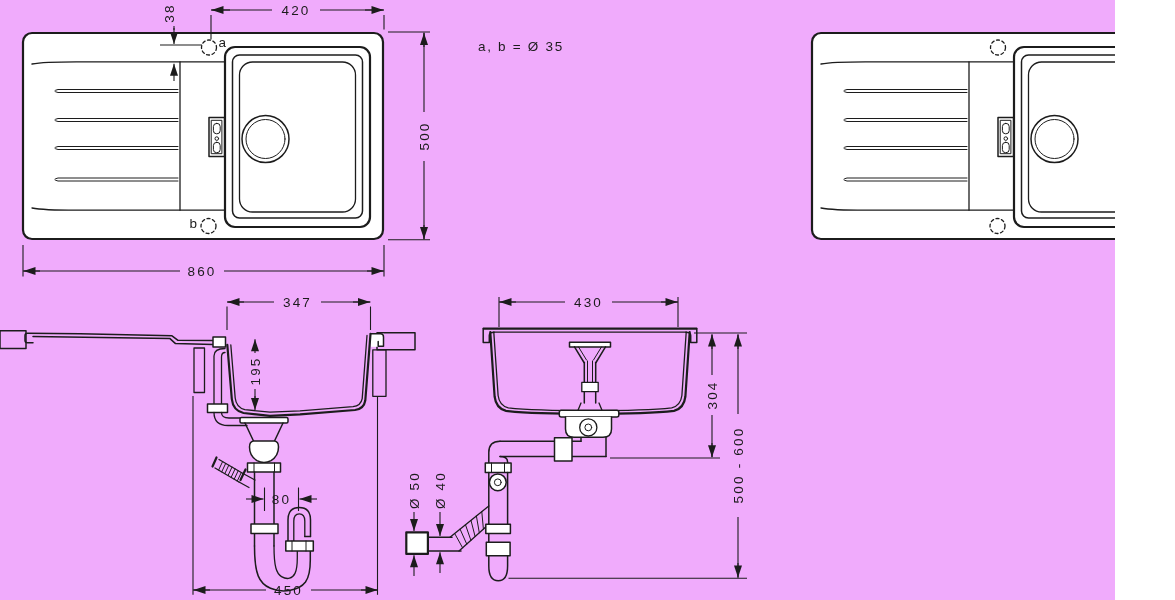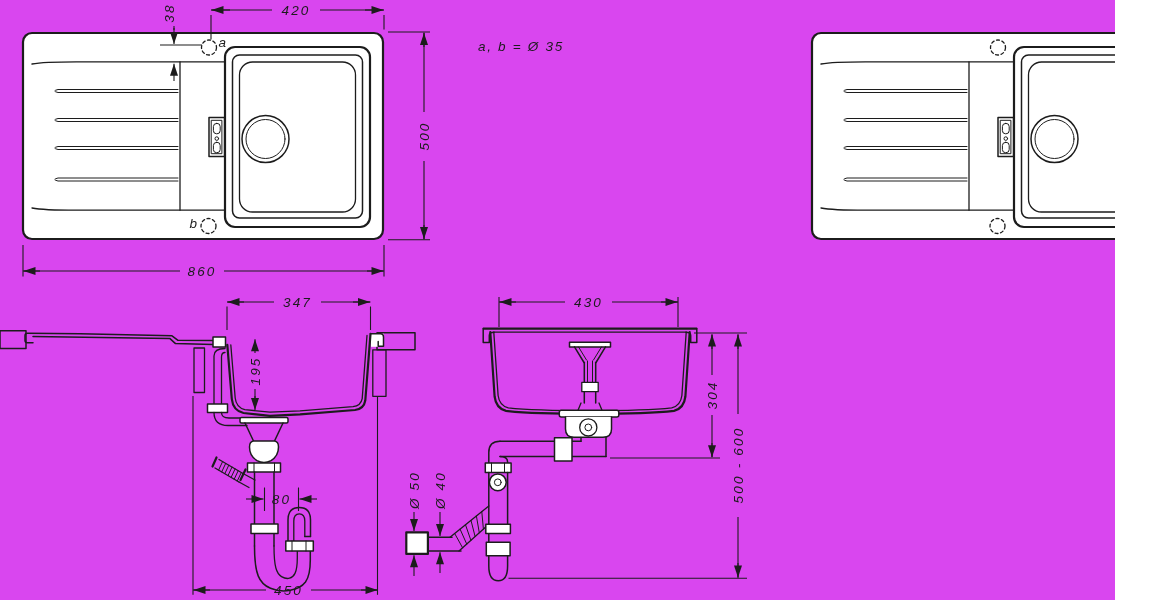--- a/index.html
+++ b/index.html
@@ -1,16 +1,16 @@
 <!DOCTYPE html>
 <html><head>
 <meta charset="utf-8">
 <style>
   html,body{margin:0;padding:0;background:#ffffff;}
-  .stage{position:relative;width:1115px;height:600px;background:#d946ef;overflow:hidden;font-style:italic;}
+  .stage{position:relative;width:1115px;height:600px;background:#f0abfc;overflow:hidden;}
   svg{display:block;}
   .ol2 {stroke:#1c1c1c;stroke-width:2.2;fill:none;stroke-linecap:round;stroke-linejoin:round;}
   .ol15{stroke:#1c1c1c;stroke-width:1.5;fill:none;stroke-linecap:round;stroke-linejoin:round;}
   .ol13{stroke:#1c1c1c;stroke-width:1.3;fill:none;stroke-linecap:round;stroke-linejoin:round;}
   .ol1 {stroke:#1c1c1c;stroke-width:1;fill:none;stroke-linecap:round;stroke-linejoin:round;}
   .dim {stroke:#1c1c1c;stroke-width:1.1;fill:none;stroke-linecap:butt;}
   .wfill{fill:#ffffff;}
   .dash{stroke-dasharray:3 2.6;}
   text{font-family:"Liberation Sans",sans-serif;font-size:13.5px;fill:#1c1c1c;letter-spacing:2.2px;}
   text.hole{letter-spacing:0.5px;}

